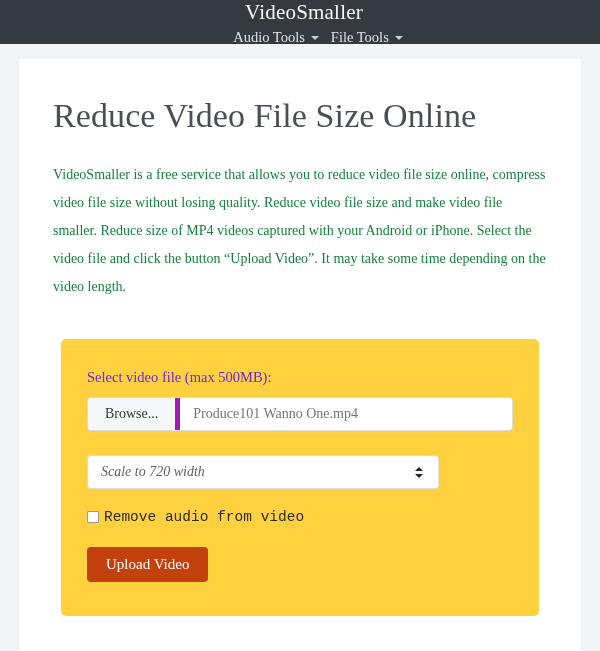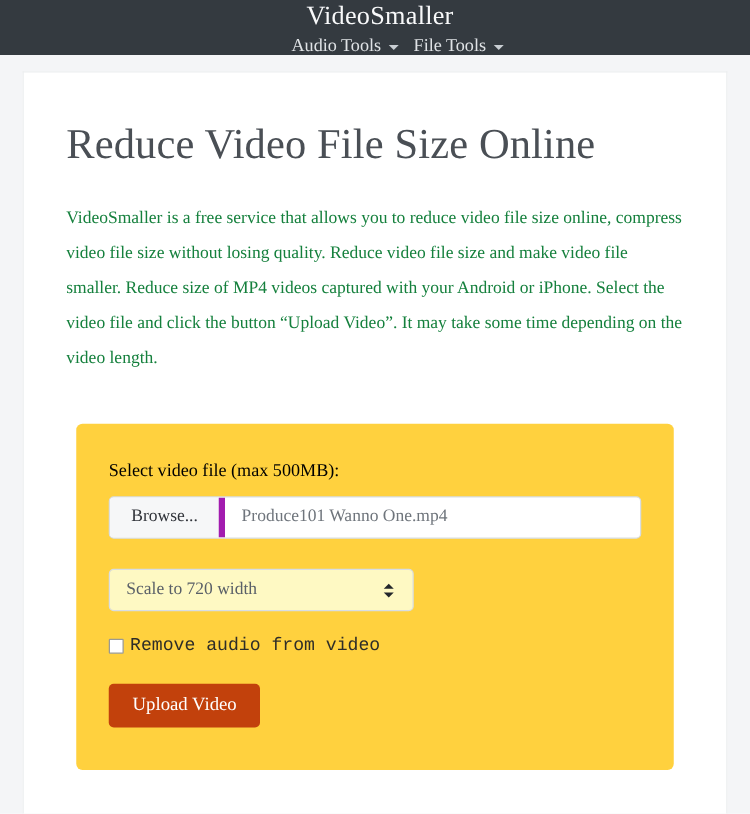--- a/index.html
+++ b/index.html
@@ -90,21 +90,21 @@
 
   
   .form-panel {
     background: #ffd13e;
     border-radius: 5px;
     padding: 30px 26px 34px 26px;
     margin: 0 8px;
   }
   .field-label {
     font-size: 14.5px;
-    color: #000000;
+    color: #6d28d9;
     margin-bottom: 11px;
     display: block;
   }
 
   .file-input {
     display: flex;
     align-items: stretch;
     background: #ffffff;
     border: 1px solid #d8dde2;
     border-radius: 4px;
@@ -132,30 +132,31 @@
     align-items: center;
     padding: 0 13px;
     font-size: 14px;
     color: #6f757c;
     overflow: hidden;
     white-space: nowrap;
   }
 
   .select-box {
     position: relative;
-    background: #fef9c3;
+    background: #ffffff;
     border: 1px solid #d8dde2;
     border-radius: 4px;
     height: 34px;
-    width: 244px;
+    width: 352px;
     display: flex;
     align-items: center;
     padding: 0 13px;
     margin-bottom: 20px;
     cursor: pointer;
+    font-style: italic;
   }
   .select-value {
     font-size: 14px;
     color: #5a6068;
     flex: 1;
     white-space: nowrap;
     overflow: hidden;
   }
   .select-arrows {
     display: flex;

